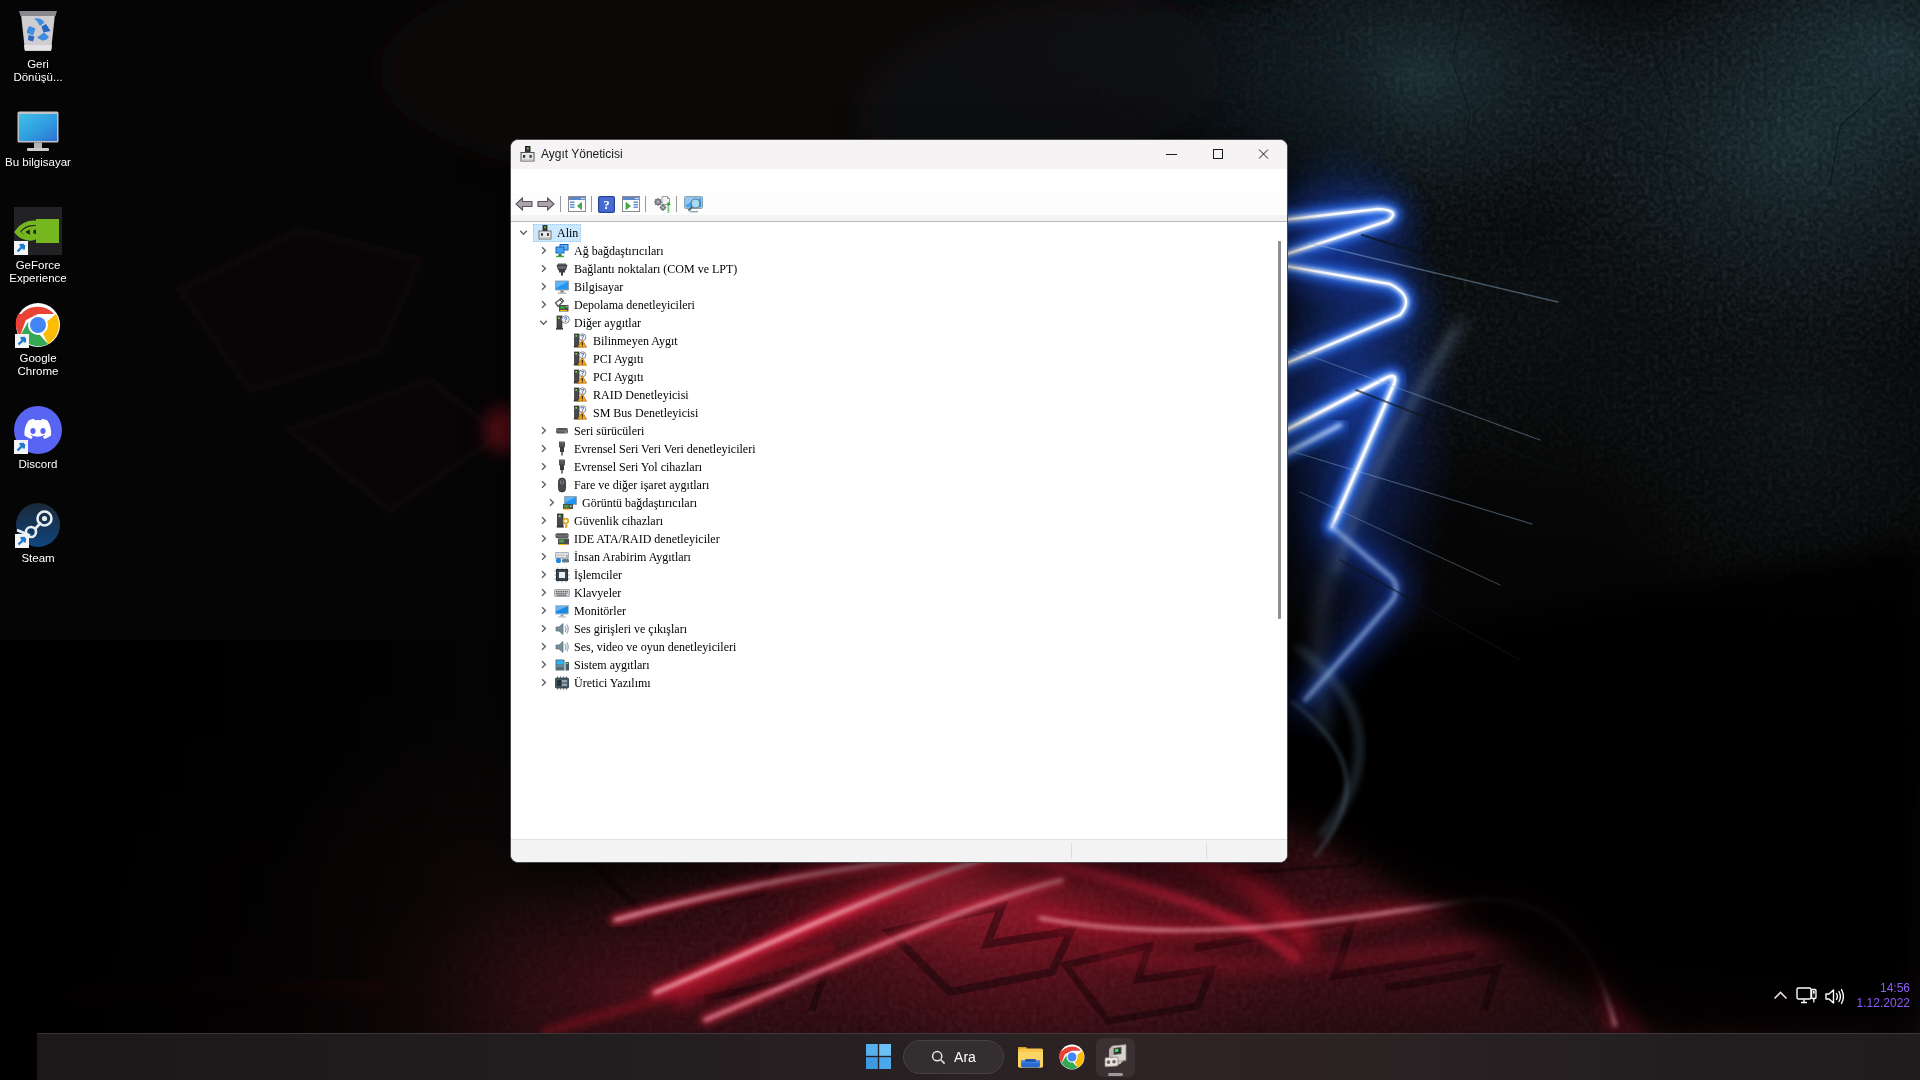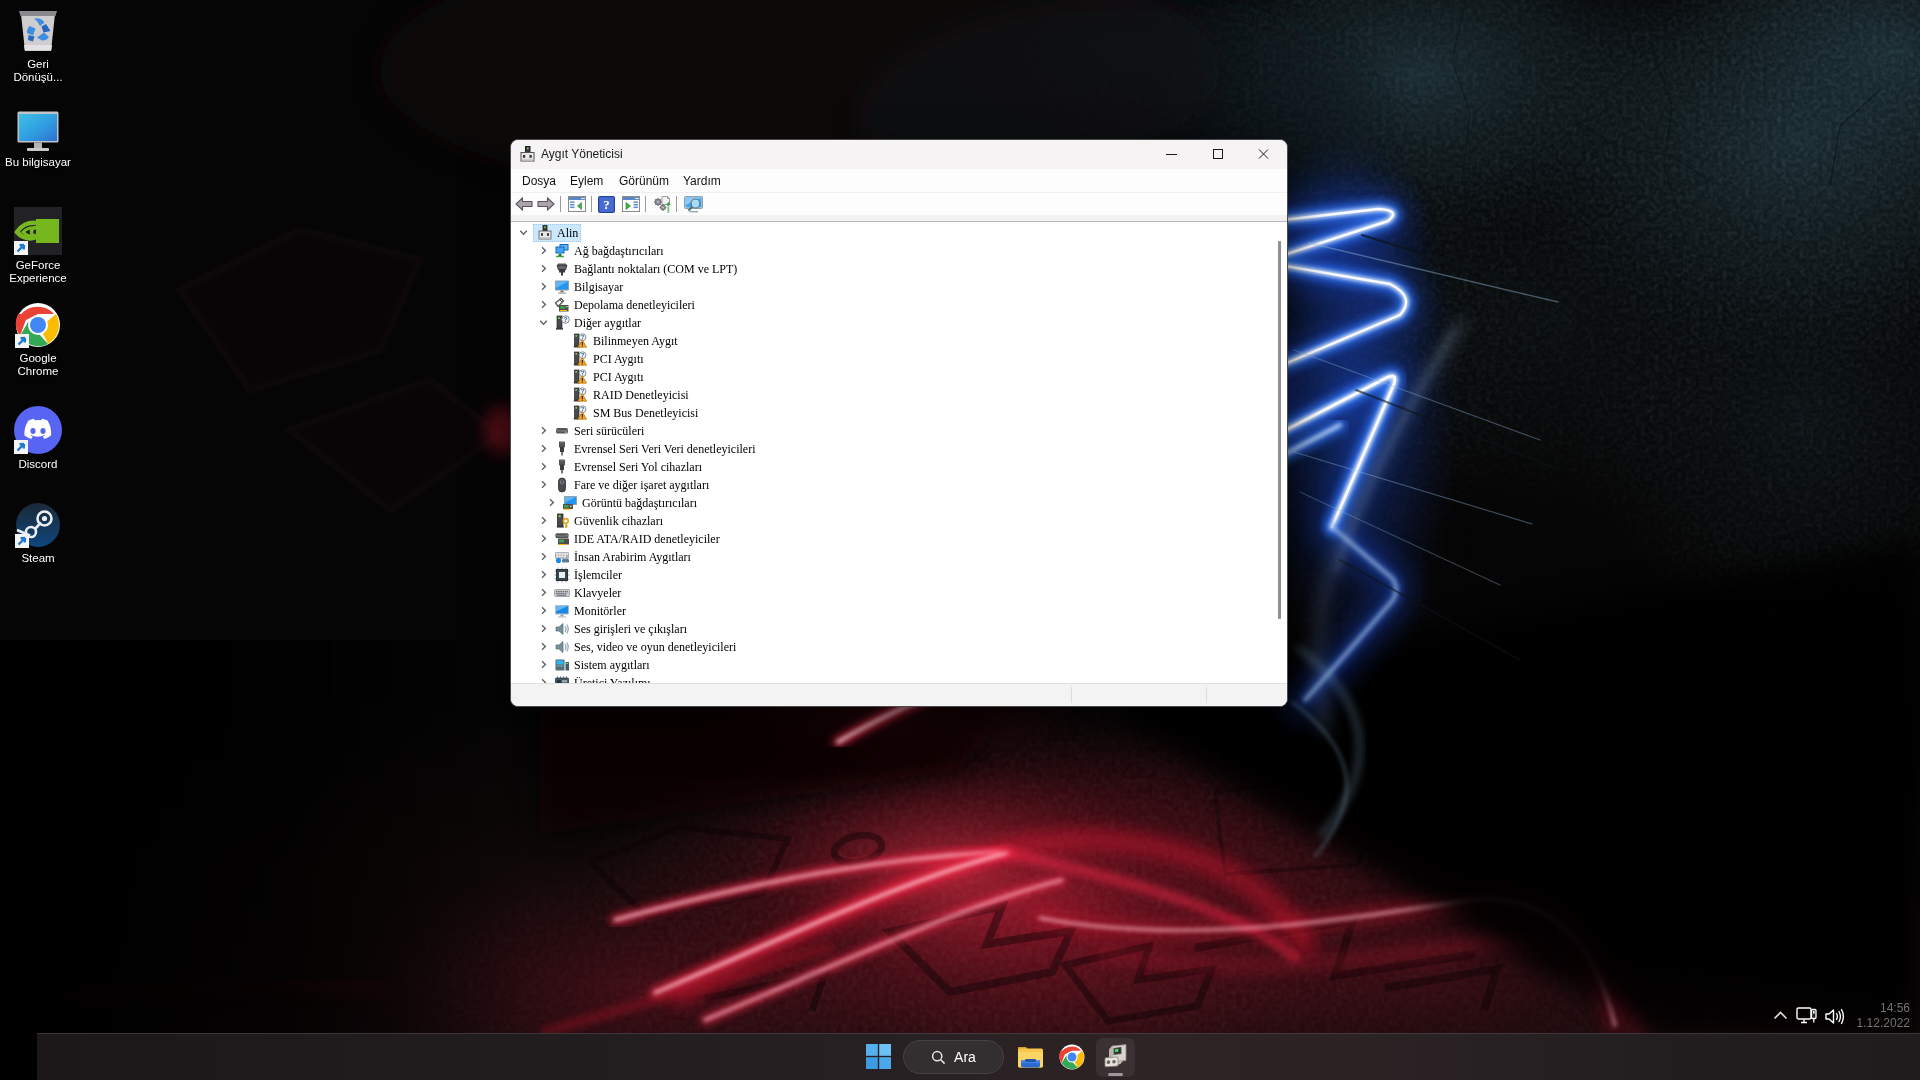--- a/index.html
+++ b/index.html
@@ -3,21 +3,21 @@
 <meta charset="utf-8">
 <style>
   html,body{margin:0;padding:0;width:1920px;height:1080px;overflow:hidden;background:#050405;
     font-family:"Liberation Sans",sans-serif;-webkit-font-smoothing:antialiased;}
   #wall{position:absolute;left:0;top:0;width:1920px;height:1080px;}
   .dicon{position:absolute;width:76px;text-align:center;color:#fff;font-size:11.5px;line-height:13px;
     text-shadow:0 1px 2px #000,0 0 3px #000;}
   .dicon svg{display:block;margin:0 auto;}
   .dicon .cap{margin-top:4px;}
   
-  #win{position:absolute;left:510px;top:139px;width:778px;height:568px;background:#fff;
+  #win{position:absolute;left:510px;top:139px;width:778px;height:724px;background:#fff;
     border:1px solid #4a4a4a;border-radius:8px;box-shadow:0 18px 45px rgba(0,0,0,.6);box-sizing:border-box;overflow:hidden;}
   #titlebar{position:absolute;left:0;top:0;right:0;height:29px;background:#f5f3f3;border-radius:7px 7px 0 0;}
   #titlebar .ttext{position:absolute;left:30px;top:7px;font-size:12px;color:#1a1a1a;}
   .winbtn{position:absolute;top:0;width:46px;height:29px;}
   #menubar{position:absolute;left:0;top:29px;right:0;height:23px;background:#fdfdfd;border-bottom:1px solid #f0f0f0;
     font-size:12px;color:#111;}
   #menubar span{position:absolute;top:5px;}
   #toolbar{position:absolute;left:0;top:53px;right:0;height:22px;background:#fdfdfd;}
   #toolgap{position:absolute;left:0;top:75px;right:0;height:6px;background:#f3f3f3;border-bottom:1px solid #b8b8b8;}
   #tree{position:absolute;left:1px;top:82px;width:776px;height:463px;background:#fff;font-size:12px;color:#000;}
@@ -31,21 +31,21 @@
   .tsep{position:absolute;top:3px;width:1px;height:16px;background:#9a9a9a;}
   
   #taskbar{position:absolute;left:0;top:1033px;width:1920px;height:47px;
     background:linear-gradient(90deg,#1c1819 0%,#221d1e 30%,#282123 46%,#2e2325 58%,#2b2224 70%,#221e1f 85%,#1f1c1d 100%);
     border-top:1px solid rgba(90,80,82,.5);box-sizing:border-box;margin-left:37px;}
   #searchpill{position:absolute;left:866px;top:6px;width:101px;height:34px;border-radius:17px;
     background:#332e30;border:1px solid #474143;box-sizing:border-box;display:flex;align-items:center;justify-content:center;
     color:#ffffff;font-size:14px;}
   #dmactive{position:absolute;left:1059px;top:4px;width:39px;height:39px;border-radius:7px;background:rgba(255,255,255,.065);}
   #dmindicator{position:absolute;left:1071px;top:39px;width:15px;height:3px;border-radius:2px;background:#9d989a;}
-  #tray{position:absolute;right:0;top:994px;height:47px;color:#737373;width:260px;}
+  #tray{position:absolute;right:0;top:974px;height:47px;color:#8b5cf6;width:260px;}
   #clock{position:absolute;right:10px;top:7px;font-size:12px;text-align:right;line-height:15px;}
 </style>
 </head>
 <body>
 <svg width="0" height="0" style="position:absolute">
 <defs>
 <symbol id="ic-pc" viewBox="0 0 16 16">
  <rect x="6" y="0.5" width="4" height="5.5" fill="#3a3a3a" stroke="#222" stroke-width=".8"></rect>
  <rect x="7.2" y="1.5" width="1.6" height="1.6" fill="#7fd24a"></rect>
  <rect x="2" y="6" width="12" height="8" fill="#e8e6e6" stroke="#555" stroke-width=".8"></rect>
@@ -503,26 +503,20 @@
     <svg class="winbtn" style="right:92px" width="46" height="29">
         <rect x="17" y="14" width="11" height="1" fill="#1a1a1a"></rect>
       </svg>
     <svg class="winbtn" style="right:46px" width="46" height="29">
         <rect x="18.5" y="9.5" width="9" height="9" fill="none" stroke="#1a1a1a"></rect>
       </svg>
     <svg class="winbtn" style="right:0" width="46" height="29">
         <path d="M18 9.5 L27 18.5 M27 9.5 L18 18.5" stroke="#1a1a1a" fill="none"></path>
       </svg>
   </div>
-  <div id="menubar">
-    <span style="left:11px">Dosya</span>
-    <span style="left:59px">Eylem</span>
-    <span style="left:108px">Görünüm</span>
-    <span style="left:172px">Yardım</span>
-  </div>
   <div id="toolbar">
 <svg style="position:absolute;left:4px;top:4px" width="18" height="14" viewBox="0 0 18 14">
  <path d="M7.5,1 L1,7 L7.5,13 L7.5,9.5 L17,9.5 L17,4.5 L7.5,4.5 Z" fill="#a9a5a9" stroke="#5f5360" stroke-width="1.1"></path>
 </svg>
 <svg style="position:absolute;left:26px;top:4px" width="18" height="14" viewBox="0 0 18 14">
  <path d="M10.5,1 L17,7 L10.5,13 L10.5,9.5 L1,9.5 L1,4.5 L10.5,4.5 Z" fill="#a9a5a9" stroke="#5f5360" stroke-width="1.1"></path>
 </svg>
 <i class="tsep" style="left:49px"></i>
 <svg style="position:absolute;left:57px;top:3px" width="18" height="16" viewBox="0 0 18 16">
  <rect x="0.5" y="0.5" width="17" height="15" fill="#fdfdfd" stroke="#8a8a8a"></rect>

